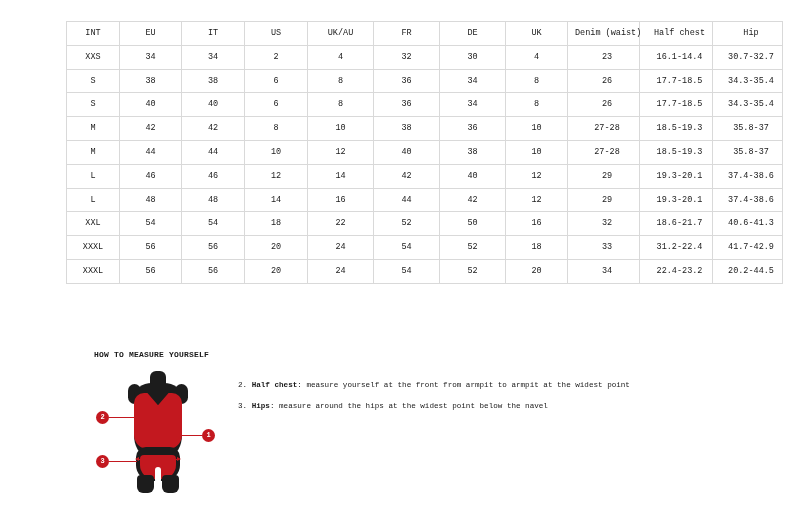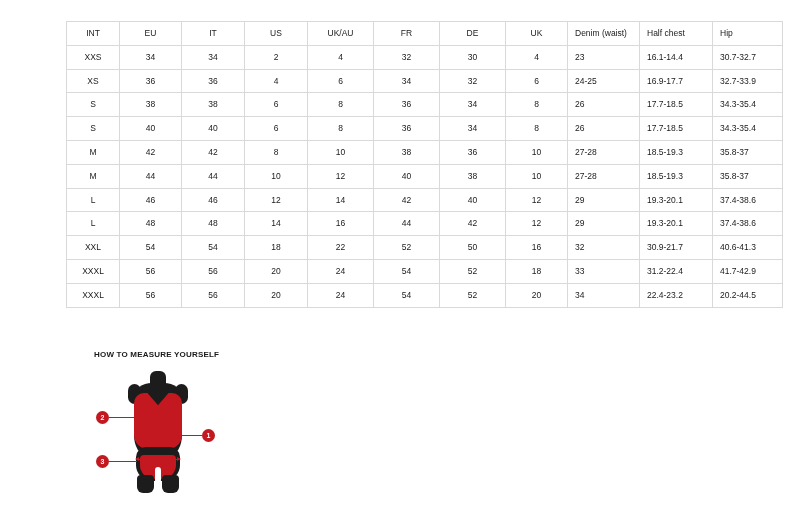--- a/index.html
+++ b/index.html
@@ -11,20 +11,21 @@
     height: 519px;
     background: #ffffff;
     font-family: "Liberation Sans", sans-serif;
     color: #1a1a1a;
     overflow: hidden;
   }
   .page {
     position: relative;
     width: 798px;
     height: 446px;
+    font-family: Liberation Mono, monospace;
   }
 
   
   .table-wrap {
     position: absolute;
     left: 66px;
     top: 21px;
     width: 666px;
   }
   table.size-table {
@@ -56,21 +57,21 @@
   .size-table col.c5 { width: 66px; }
   .size-table col.c6 { width: 66px; }
   .size-table col.c7 { width: 62px; }
   .size-table col.c8 { width: 72px; }
   .size-table col.c9 { width: 73px; }
   .size-table col.c10{ width: 70px; }
 
   
   .size-table td.left-col,
   .size-table th.left-col {
-    text-align: left;
+    text-align: center;
     padding-left: 7px;
   }
 
   
   .measure-section {
     position: absolute;
     left: 66px;
     top: 350px;
     width: 700px;
     margin-left: 28px;
@@ -273,33 +274,20 @@
           <td>2</td>
           <td>4</td>
           <td>32</td>
           <td>30</td>
           <td>4</td>
           <td class="left-col">23</td>
           <td class="left-col">16.1-14.4</td>
           <td class="left-col">30.7-32.7</td>
         </tr>
         <tr>
-          <td>XS</td>
-          <td>36</td>
-          <td>36</td>
-          <td>4</td>
-          <td>6</td>
-          <td>34</td>
-          <td>32</td>
-          <td>6</td>
-          <td class="left-col">24-25</td>
-          <td class="left-col">16.9-17.7</td>
-          <td class="left-col">32.7-33.9</td>
-        </tr>
-        <tr>
           <td>S</td>
           <td>38</td>
           <td>38</td>
           <td>6</td>
           <td>8</td>
           <td>36</td>
           <td>34</td>
           <td>8</td>
           <td class="left-col">26</td>
           <td class="left-col">17.7-18.5</td>
@@ -373,21 +361,21 @@
         <tr>
           <td>XXL</td>
           <td>54</td>
           <td>54</td>
           <td>18</td>
           <td>22</td>
           <td>52</td>
           <td>50</td>
           <td>16</td>
           <td class="left-col">32</td>
-          <td class="left-col">30.9-21.7</td>
+          <td class="left-col">18.6-21.7</td>
           <td class="left-col">40.6-41.3</td>
         </tr>
         <tr>
           <td>XXXL</td>
           <td>56</td>
           <td>56</td>
           <td>20</td>
           <td>24</td>
           <td>54</td>
           <td>52</td>
@@ -447,18 +435,26 @@
         <div class="connector conn-2"></div>
         <div class="connector conn-3"></div>
         <div class="connector conn-1"></div>
 
         <div class="badge badge-1">1</div>
         <div class="badge badge-2">2</div>
         <div class="badge badge-3">3</div>
       </div>
 
       <div class="steps-col">
+        <div class="step-line">
+          <span>2.</span>
+          <b>Half chest</b><span>: measure yourself at the front from armpit to armpit at the widest point</span>
+        </div>
+        <div class="step-line">
+          <span>3.</span>
+          <b>Hips</b><span>: measure around the hips at the widest point below the navel</span>
+        </div>
       </div>
 
     </div>
   </div>
 
 </div>
 
 </body></html>

